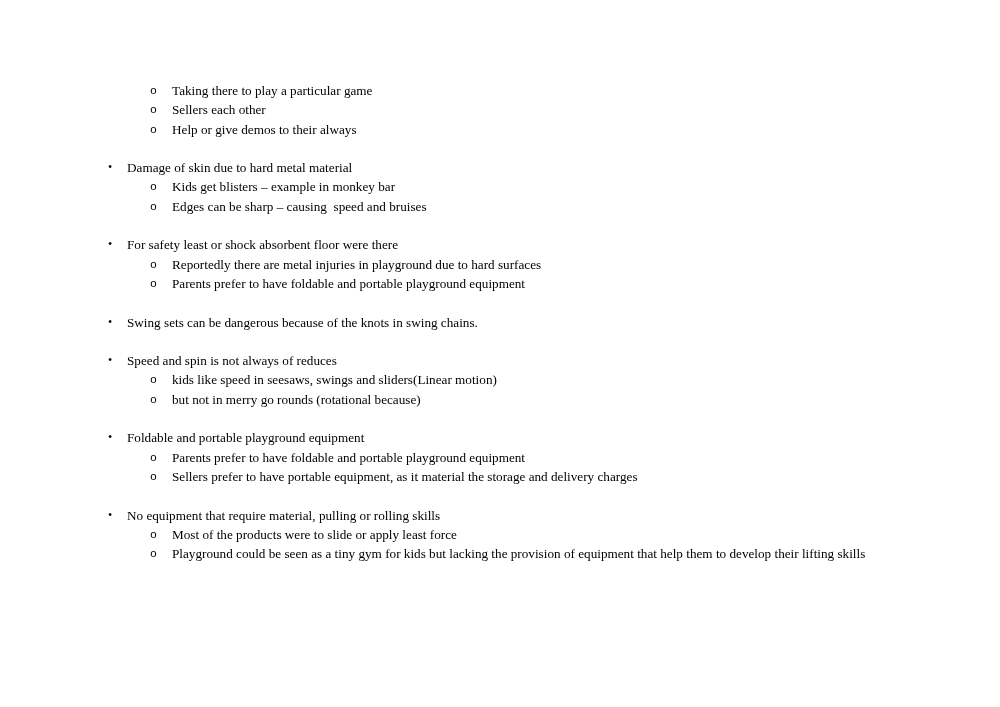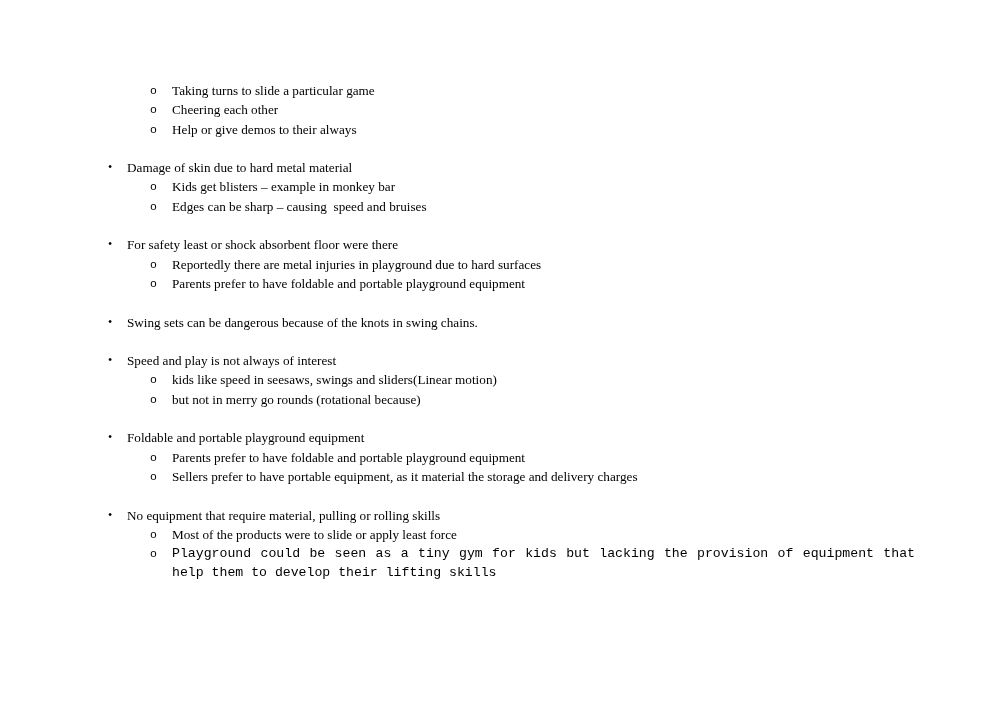--- a/index.html
+++ b/index.html
@@ -44,36 +44,35 @@
     line-height: 19.3px;
   }
   .item .text {
     flex: 1 1 auto;
     min-width: 0;
     white-space: pre-wrap;     
   }
   .item .text.justify {
     white-space: normal;
     text-align: justify;
-    font-family: Liberation Mono, monospace;
   }
 </style>
 </head>
 <body>
 
 <main class="content">
   <div id="bullet-list">
       <div class="group">
         <div class="item l2">
           <span class="marker">o</span>
-          <span class="text">Taking turns to slide a particular game</span>
+          <span class="text">Taking there to play a particular game</span>
         </div>
         <div class="item l2">
           <span class="marker">o</span>
-          <span class="text">Cheering each other</span>
+          <span class="text">Sellers each other</span>
         </div>
         <div class="item l2">
           <span class="marker">o</span>
           <span class="text">Help or give demos to their always</span>
         </div>
       </div>
       <div class="group">
         <div class="item l1">
           <span class="marker">•</span>
           <span class="text">Damage of skin due to hard metal material</span>
@@ -103,21 +102,21 @@
       </div>
       <div class="group">
         <div class="item l1">
           <span class="marker">•</span>
           <span class="text">Swing sets can be dangerous because of the knots in swing chains.</span>
         </div>
       </div>
       <div class="group">
         <div class="item l1">
           <span class="marker">•</span>
-          <span class="text">Speed and play is not always of interest</span>
+          <span class="text">Speed and spin is not always of reduces</span>
         </div>
         <div class="item l2">
           <span class="marker">o</span>
           <span class="text">kids like speed in seesaws, swings and sliders(Linear motion)</span>
         </div>
         <div class="item l2">
           <span class="marker">o</span>
           <span class="text">but not in merry go rounds (rotational because)</span>
         </div>
       </div>

